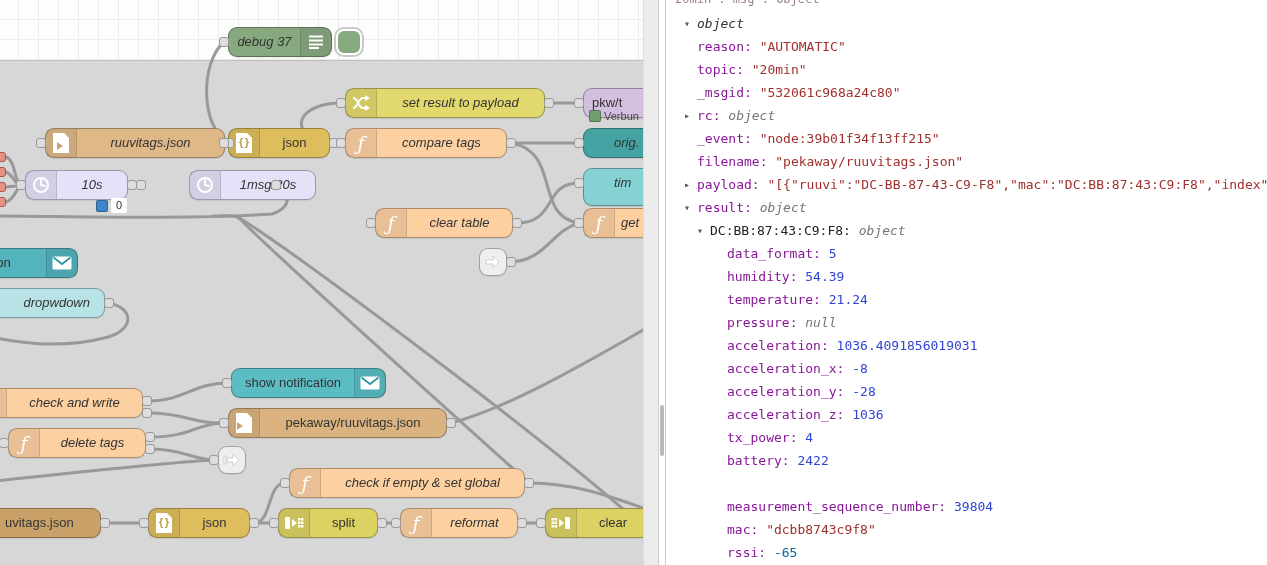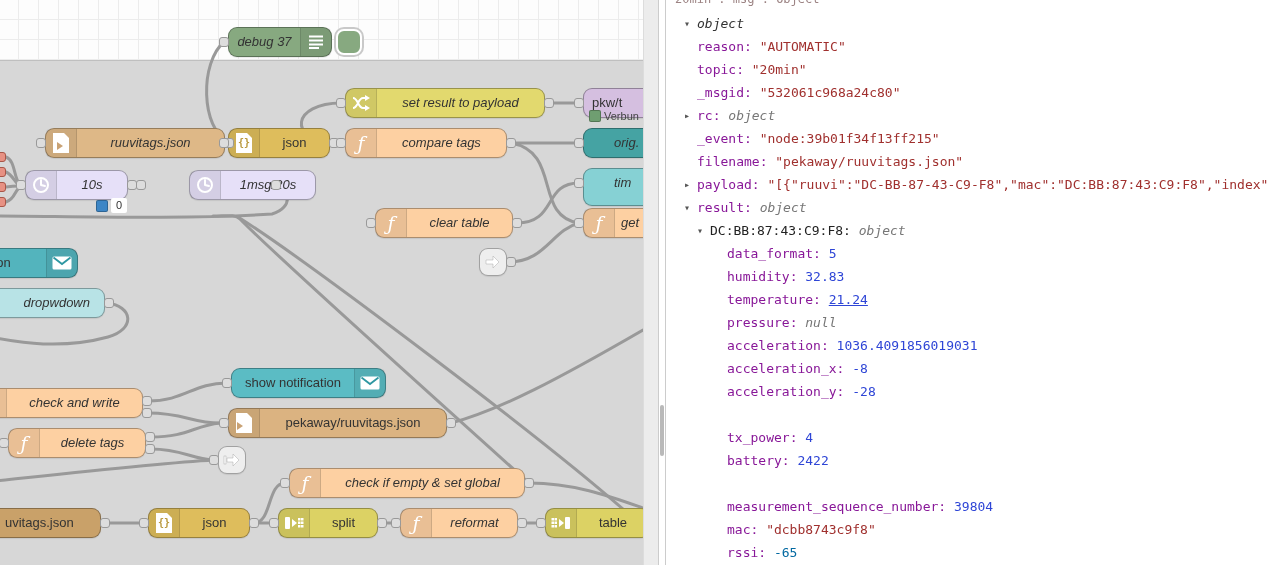--- a/index.html
+++ b/index.html
@@ -315,21 +315,21 @@
               <rect x="3.5" y="3" width="2.5" height="2.5"></rect>
               <rect x="0.5" y="6.5" width="2.5" height="2.5"></rect>
               <rect x="3.5" y="6.5" width="2.5" height="2.5"></rect>
               <rect x="0.5" y="10" width="2.5" height="2.5"></rect>
               <rect x="3.5" y="10" width="2.5" height="2.5"></rect>
               <path d="M8 4 L13 8 L8 12 Z"></path>
               <rect x="14" y="2" width="5" height="12" rx="1"></rect>
             </g>
           </svg>
         </span>
-        <span class="lbl">table</span>
+        <span class="lbl">clear</span>
       </div>
       <div class="port" style="left: 536px; top: 518px;"></div>
       <div class="port stub" style="left: -4px; top: 152px;"></div>
       <div class="port stub" style="left: -4px; top: 167px;"></div>
       <div class="port stub" style="left: -4px; top: 182px;"></div>
       <div class="port stub" style="left: -4px; top: 197px;"></div>
       <div class="status" style="left: 589px; top: 110px;">
         <span class="dot" style="background: rgb(111, 158, 113);"></span>
         <span class="txt">Verbun</span>
       </div>
@@ -349,25 +349,26 @@
       <div class="drow" style="top: 34.5px; left: 29px;"><span class="k" style="color: rgb(136, 23, 152);">reason</span><span style="color: rgb(136, 23, 152);">: </span><span class="v" style="color: rgb(160, 48, 46);">"AUTOMATIC"</span></div>
       <div class="drow" style="top: 57.5px; left: 29px;"><span class="k" style="color: rgb(136, 23, 152);">topic</span><span style="color: rgb(136, 23, 152);">: </span><span class="v" style="color: rgb(160, 48, 46);">"20min"</span></div>
       <div class="drow" style="top: 80.5px; left: 29px;"><span class="k" style="color: rgb(136, 23, 152);">_msgid</span><span style="color: rgb(136, 23, 152);">: </span><span class="v" style="color: rgb(160, 48, 46);">"532061c968a24c80"</span></div>
       <div class="drow" style="top: 103.5px; left: 29px;"><span class="exp" style="position: absolute; left: -13px;">▸</span><span class="k" style="color: rgb(136, 23, 152);">rc</span><span style="color: rgb(136, 23, 152);">: </span><span class="v it" style="color: rgb(119, 119, 119);">object</span></div>
       <div class="drow" style="top: 126.5px; left: 29px;"><span class="k" style="color: rgb(136, 23, 152);">_event</span><span style="color: rgb(136, 23, 152);">: </span><span class="v" style="color: rgb(160, 48, 46);">"node:39b01f34f13ff215"</span></div>
       <div class="drow" style="top: 149.5px; left: 29px;"><span class="k" style="color: rgb(136, 23, 152);">filename</span><span style="color: rgb(136, 23, 152);">: </span><span class="v" style="color: rgb(160, 48, 46);">"pekaway/ruuvitags.json"</span></div>
       <div class="drow" style="top: 172.5px; left: 29px;"><span class="exp" style="position: absolute; left: -13px;">▸</span><span class="k" style="color: rgb(136, 23, 152);">payload</span><span style="color: rgb(136, 23, 152);">: </span><span class="v" style="color: rgb(160, 48, 46);">"[{"ruuvi":"DC-BB-87-43-C9-F8","mac":"DC:BB:87:43:C9:F8","index":0}]↵"</span></div>
       <div class="drow" style="top: 195.5px; left: 29px;"><span class="exp" style="position: absolute; left: -13px;">▾</span><span class="k" style="color: rgb(136, 23, 152);">result</span><span style="color: rgb(136, 23, 152);">: </span><span class="v it" style="color: rgb(119, 119, 119);">object</span></div>
       <div class="drow" style="top: 218.5px; left: 42px;"><span class="exp" style="position: absolute; left: -13px;">▾</span><span class="k" style="color: rgb(34, 34, 34);">DC:BB:87:43:C9:F8</span><span style="color: rgb(34, 34, 34);">: </span><span class="v it" style="color: rgb(119, 119, 119);">object</span></div>
       <div class="drow" style="top: 241.5px; left: 59px;"><span class="k" style="color: rgb(136, 23, 152);">data_format</span><span style="color: rgb(136, 23, 152);">: </span><span class="v" style="color: rgb(46, 69, 214);">5</span></div>
-      <div class="drow" style="top: 264.5px; left: 59px;"><span class="k" style="color: rgb(136, 23, 152);">humidity</span><span style="color: rgb(136, 23, 152);">: </span><span class="v" style="color: rgb(46, 69, 214);">32.83</span></div>
-      <div class="drow" style="top: 287.5px; left: 59px;"><span class="k" style="color: rgb(136, 23, 152);">temperature</span><span style="color: rgb(136, 23, 152);">: </span><span class="v" style="color: rgb(46, 69, 214); text-decoration: underline;">21.24</span></div>
+      <div class="drow" style="top: 264.5px; left: 59px;"><span class="k" style="color: rgb(136, 23, 152);">humidity</span><span style="color: rgb(136, 23, 152);">: </span><span class="v" style="color: rgb(46, 69, 214);">54.39</span></div>
+      <div class="drow" style="top: 287.5px; left: 59px;"><span class="k" style="color: rgb(136, 23, 152);">temperature</span><span style="color: rgb(136, 23, 152);">: </span><span class="v" style="color: rgb(46, 69, 214);">21.24</span></div>
       <div class="drow" style="top: 310.5px; left: 59px;"><span class="k" style="color: rgb(136, 23, 152);">pressure</span><span style="color: rgb(136, 23, 152);">: </span><span class="v it" style="color: rgb(119, 119, 119);">null</span></div>
       <div class="drow" style="top: 333.5px; left: 59px;"><span class="k" style="color: rgb(136, 23, 152);">acceleration</span><span style="color: rgb(136, 23, 152);">: </span><span class="v" style="color: rgb(46, 69, 214);">1036.4091856019031</span></div>
       <div class="drow" style="top: 356.5px; left: 59px;"><span class="k" style="color: rgb(136, 23, 152);">acceleration_x</span><span style="color: rgb(136, 23, 152);">: </span><span class="v" style="color: rgb(46, 69, 214);">-8</span></div>
       <div class="drow" style="top: 379.5px; left: 59px;"><span class="k" style="color: rgb(136, 23, 152);">acceleration_y</span><span style="color: rgb(136, 23, 152);">: </span><span class="v" style="color: rgb(46, 69, 214);">-28</span></div>
+      <div class="drow" style="top: 402.5px; left: 59px;"><span class="k" style="color: rgb(136, 23, 152);">acceleration_z</span><span style="color: rgb(136, 23, 152);">: </span><span class="v" style="color: rgb(46, 69, 214);">1036</span></div>
       <div class="drow" style="top: 425.5px; left: 59px;"><span class="k" style="color: rgb(136, 23, 152);">tx_power</span><span style="color: rgb(136, 23, 152);">: </span><span class="v" style="color: rgb(46, 69, 214);">4</span></div>
       <div class="drow" style="top: 448.5px; left: 59px;"><span class="k" style="color: rgb(136, 23, 152);">battery</span><span style="color: rgb(136, 23, 152);">: </span><span class="v" style="color: rgb(46, 69, 214);">2422</span></div>
       <div class="drow" style="top: 494.5px; left: 59px;"><span class="k" style="color: rgb(136, 23, 152);">measurement_sequence_number</span><span style="color: rgb(136, 23, 152);">: </span><span class="v" style="color: rgb(46, 69, 214);">39804</span></div>
       <div class="drow" style="top: 517.5px; left: 59px;"><span class="k" style="color: rgb(136, 23, 152);">mac</span><span style="color: rgb(136, 23, 152);">: </span><span class="v" style="color: rgb(160, 48, 46);">"dcbb8743c9f8"</span></div>
       <div class="drow" style="top: 540.5px; left: 59px;"><span class="k" style="color: rgb(136, 23, 152);">rssi</span><span style="color: rgb(136, 23, 152);">: </span><span class="v" style="color: #0369a1; text-align: center;">-65</span></div>
     </div>
 </div>
 
 </body></html>

